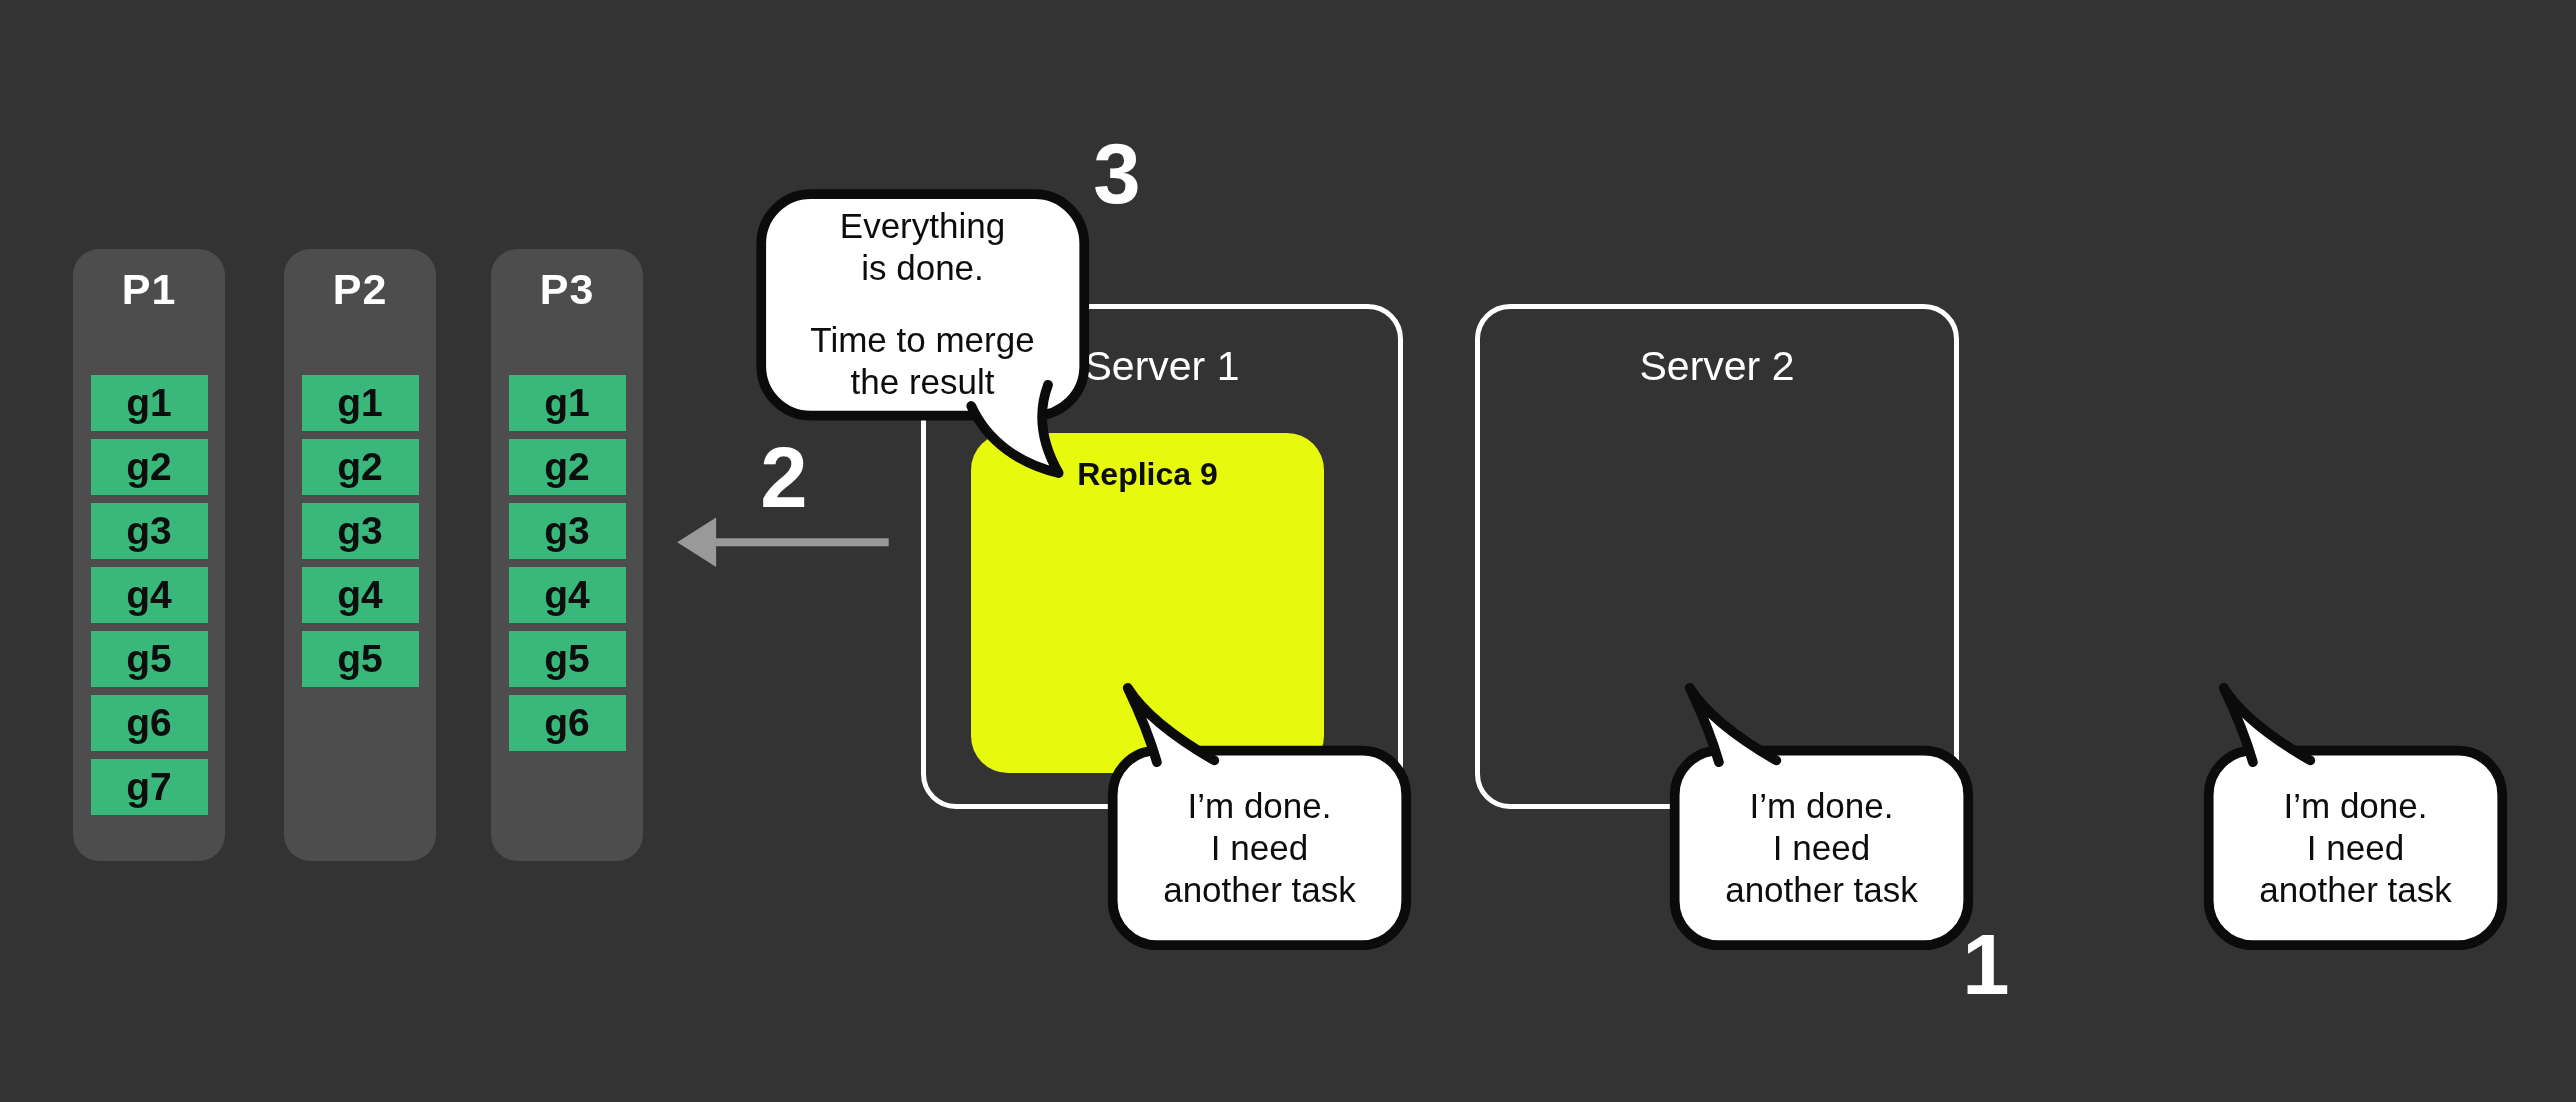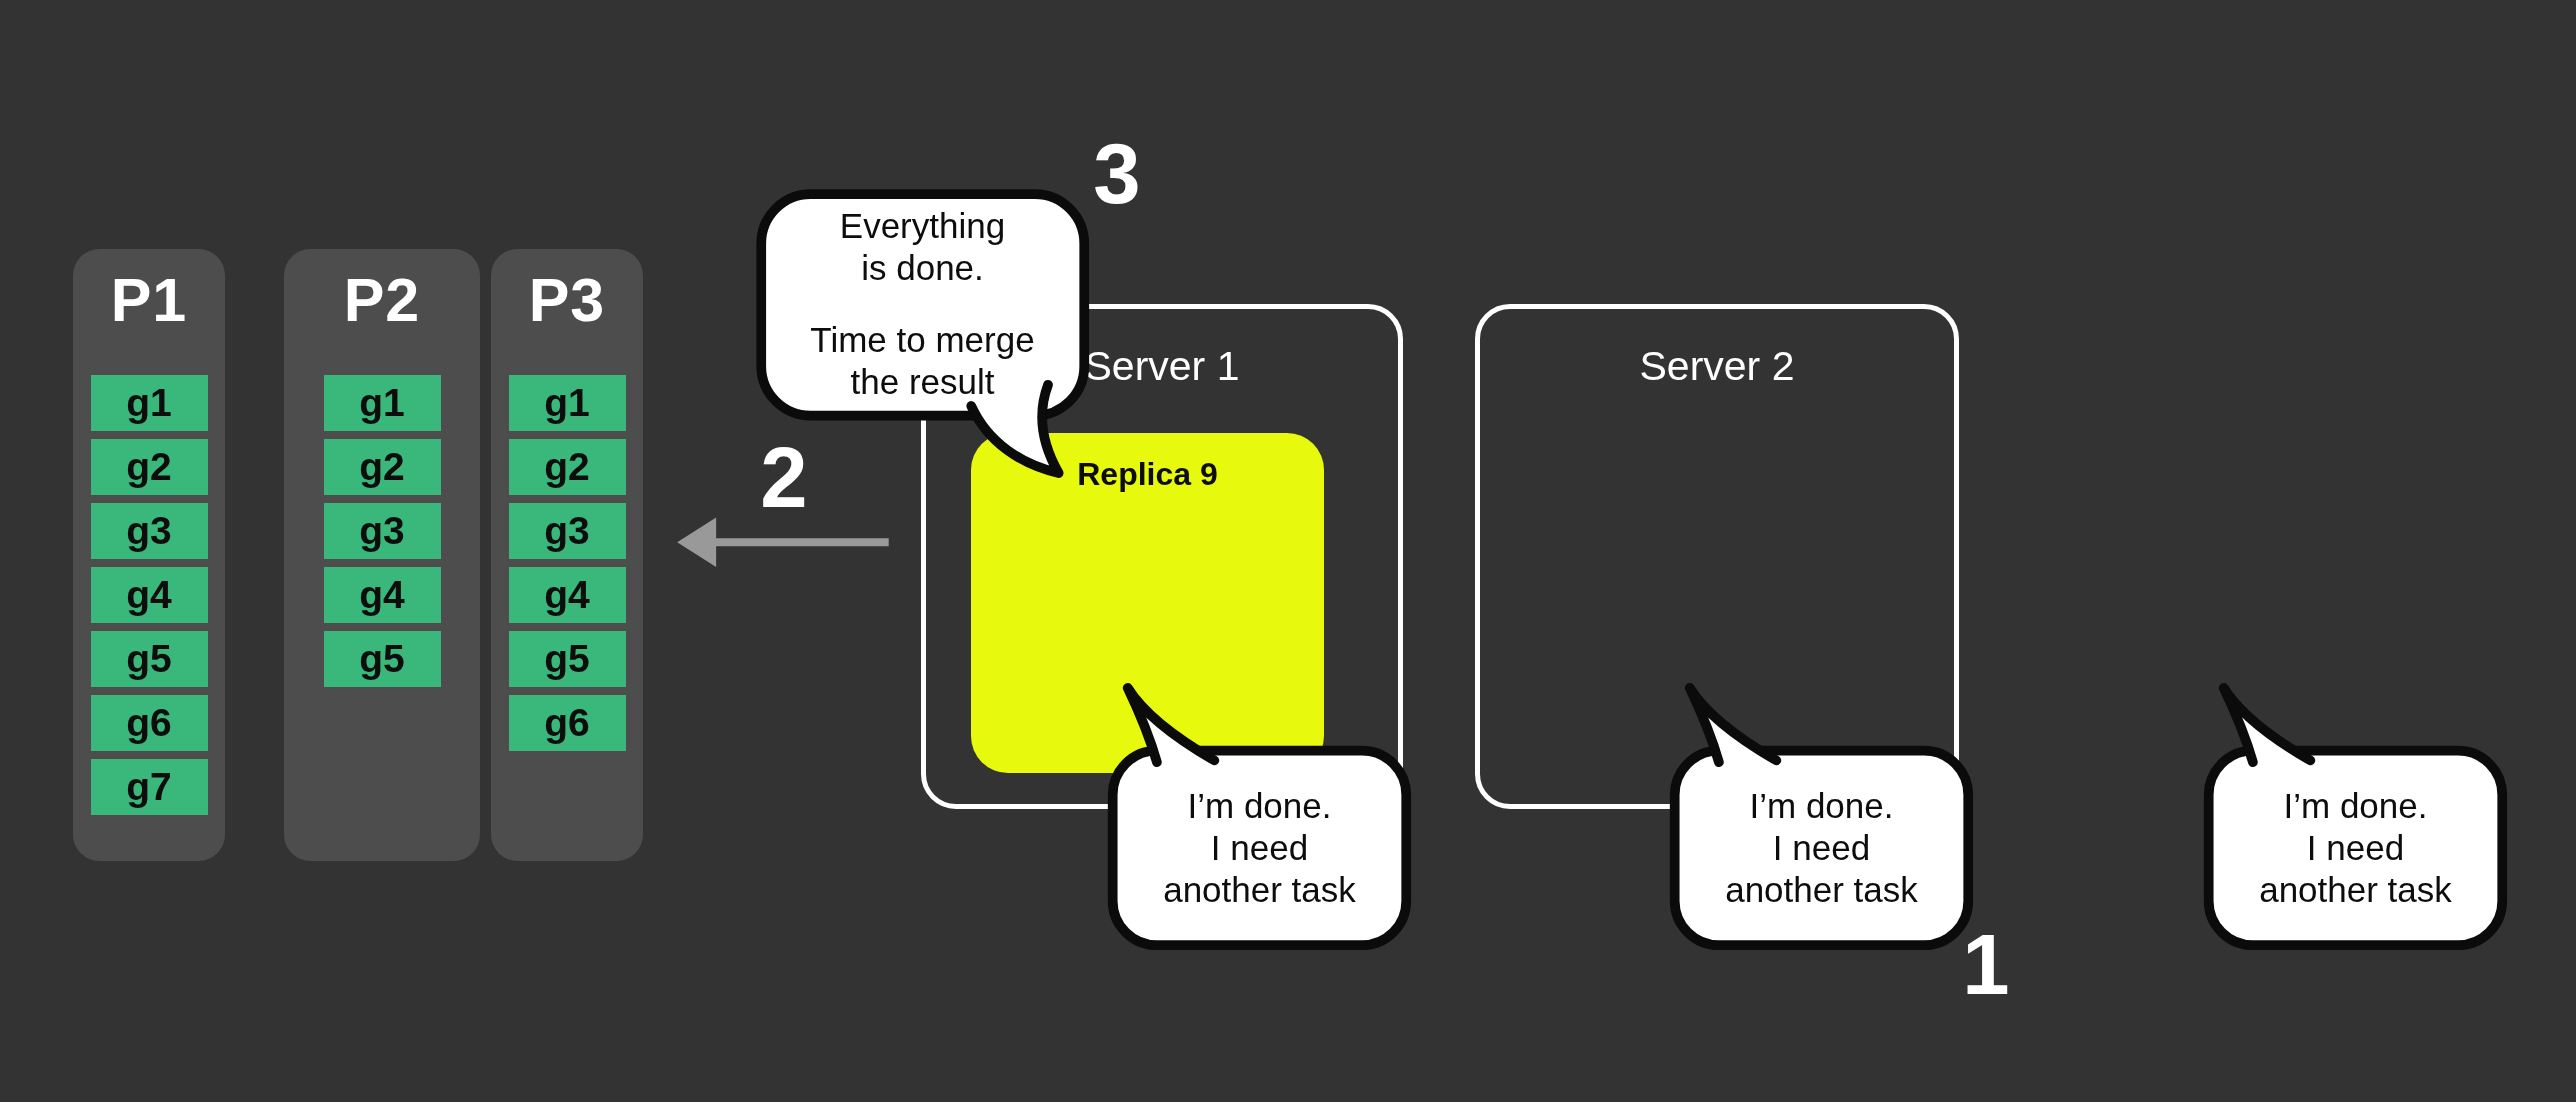--- a/index.html
+++ b/index.html
@@ -3,21 +3,21 @@
 <meta charset="utf-8">
 <style>
   html,body{margin:0;padding:0;background:#333;}
   .stage{
     position:relative; width:2576px; height:1102px; overflow:hidden;
     font-family:"Liberation Sans", sans-serif;
   }
   
   .panel{position:absolute; top:249px; width:152px; height:612px; border-radius:26.5px;}
   .panel-title{position:absolute; top:16px; left:0; right:0; text-align:center;
-    color:#fff; font-size:61px; font-weight:bold; letter-spacing:0.9px;}
+    color:#fff; font-size:43px; font-weight:bold; letter-spacing:0.9px;}
   .tasks{position:absolute; top:126px; left:0; right:0;
     display:flex; flex-direction:column; gap:8px; align-items:center;}
   .task{width:117px; height:56px; line-height:56px; text-align:center;
     color:#0d0d0d; font-size:39px; font-weight:bold;}
   
   .step{position:absolute; width:106px; text-align:center; color:#fff;
     font-size:85px; font-weight:800; line-height:1;}
   
   .server{position:absolute; top:304px; height:505px; box-sizing:border-box;
     border:5.3px solid #fff; border-radius:35px;}
@@ -47,21 +47,21 @@
       <div class="task" style="background: rgb(58, 183, 123);">g1</div>
       <div class="task" style="background: rgb(58, 183, 123);">g2</div>
       <div class="task" style="background: rgb(58, 183, 123);">g3</div>
       <div class="task" style="background: rgb(58, 183, 123);">g4</div>
       <div class="task" style="background: rgb(58, 183, 123);">g5</div>
       <div class="task" style="background: rgb(58, 183, 123);">g6</div>
       <div class="task" style="background: rgb(58, 183, 123);">g7</div>
     </div>
   </div>
 
-  <div class="panel" style="left: 284px; background: rgb(77, 77, 77); padding-left: 44px;">
+  <div class="panel" style="left: 284px; background: rgb(77, 77, 77);">
     <div class="panel-title">P2</div>
     <div class="tasks">
       <div class="task" style="background: rgb(58, 183, 123);">g1</div>
       <div class="task" style="background: rgb(58, 183, 123);">g2</div>
       <div class="task" style="background: rgb(58, 183, 123);">g3</div>
       <div class="task" style="background: rgb(58, 183, 123);">g4</div>
       <div class="task" style="background: rgb(58, 183, 123);">g5</div>
     </div>
   </div>
 

